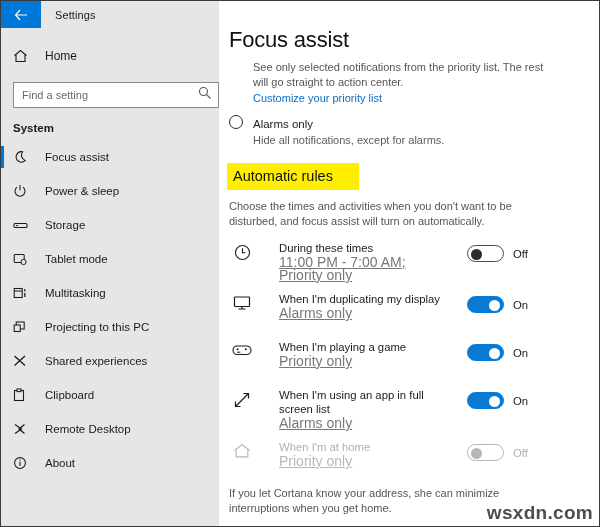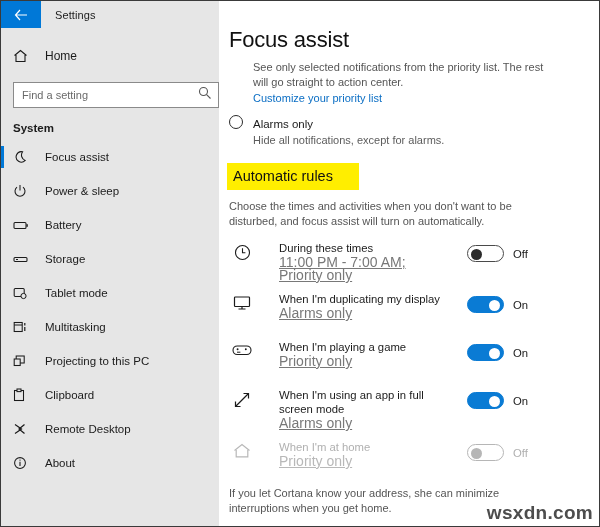--- a/index.html
+++ b/index.html
@@ -309,29 +309,20 @@
     <div class="nav-row">
       <span class="ic">
         <svg width="14" height="14" viewBox="0 0 14 14">
           <path d="M4 3.2 a5 5 0 1 0 6 0" stroke="#1b1b1b" stroke-width="1.05" fill="none"></path>
           <path d="M7 1 L7 6.6" stroke="#1b1b1b" stroke-width="1.05"></path>
         </svg>
       </span>
       <span class="lbl">Power &amp; sleep</span>
     </div>
 
-    <div class="nav-row">
-      <span class="ic">
-        <svg width="16" height="12" viewBox="0 0 16 12">
-          <rect x="1" y="3.5" width="12" height="6" rx="1" stroke="#1b1b1b" stroke-width="1.05" fill="none"></rect>
-          <rect x="13.4" y="5.2" width="1.4" height="2.6" fill="#1b1b1b"></rect>
-        </svg>
-      </span>
-      <span class="lbl">Battery</span>
-    </div>
 
     <div class="nav-row">
       <span class="ic">
         <svg width="16" height="12" viewBox="0 0 16 12">
           <rect x="1" y="4.5" width="13" height="4" rx="1" stroke="#1b1b1b" stroke-width="1.05" fill="none"></rect>
           <path d="M3 6.5 L5 6.5" stroke="#1b1b1b" stroke-width="1"></path>
         </svg>
       </span>
       <span class="lbl">Storage</span>
     </div>
@@ -360,20 +351,28 @@
     <div class="nav-row">
       <span class="ic">
         <svg width="15" height="14" viewBox="0 0 15 14">
           <rect x="3.2" y="2" width="8" height="7" stroke="#1b1b1b" stroke-width="1.05" fill="none"></rect>
           <rect x="1.2" y="5" width="6" height="6.5" stroke="#1b1b1b" stroke-width="1.05" fill="#e6e6e6"></rect>
         </svg>
       </span>
       <span class="lbl">Projecting to this PC</span>
     </div>
 
+    <div class="nav-row">
+      <span class="ic">
+        <svg width="14" height="14" viewBox="0 0 14 14">
+          <path d="M1.5 2 L12 11.5 M12 2 L1.5 11.5" stroke="#1b1b1b" stroke-width="1.3" fill="none"></path>
+        </svg>
+      </span>
+      <span class="lbl">Shared experiences</span>
+    </div>
 
     <div class="nav-row">
       <span class="ic">
         <svg width="13" height="14" viewBox="0 0 13 14">
           <rect x="1.5" y="2.5" width="9" height="10" stroke="#1b1b1b" stroke-width="1.05" fill="none"></rect>
           <rect x="4" y="1" width="4" height="2.6" stroke="#1b1b1b" stroke-width="1.05" fill="#e6e6e6"></rect>
         </svg>
       </span>
       <span class="lbl">Clipboard</span>
     </div>
@@ -484,21 +483,21 @@
 
       <div class="rule">
         <span class="r-ic">
           <svg width="18" height="18" viewBox="0 0 18 18">
             <path d="M2.5 15.5 L15.5 2.5" stroke="#1b1b1b" stroke-width="1.2"></path>
             <path d="M2.5 10.5 L2.5 15.5 L7.5 15.5" stroke="#1b1b1b" stroke-width="1.2" fill="none"></path>
             <path d="M15.5 7.5 L15.5 2.5 L10.5 2.5" stroke="#1b1b1b" stroke-width="1.2" fill="none"></path>
           </svg>
         </span>
         <span class="r-txt">
-          <div class="r-name">When I'm using an app in full screen mode</div>
+          <div class="r-name">When I'm using an app in full screen list</div>
           <div class="r-sub">Alarms only</div>
         </span>
         <span class="r-toggle">
           <span class="switch on">
               <span class="knob"></span>
             </span>
           <span class="sw-state">On</span>
         </span>
       </div>
 

